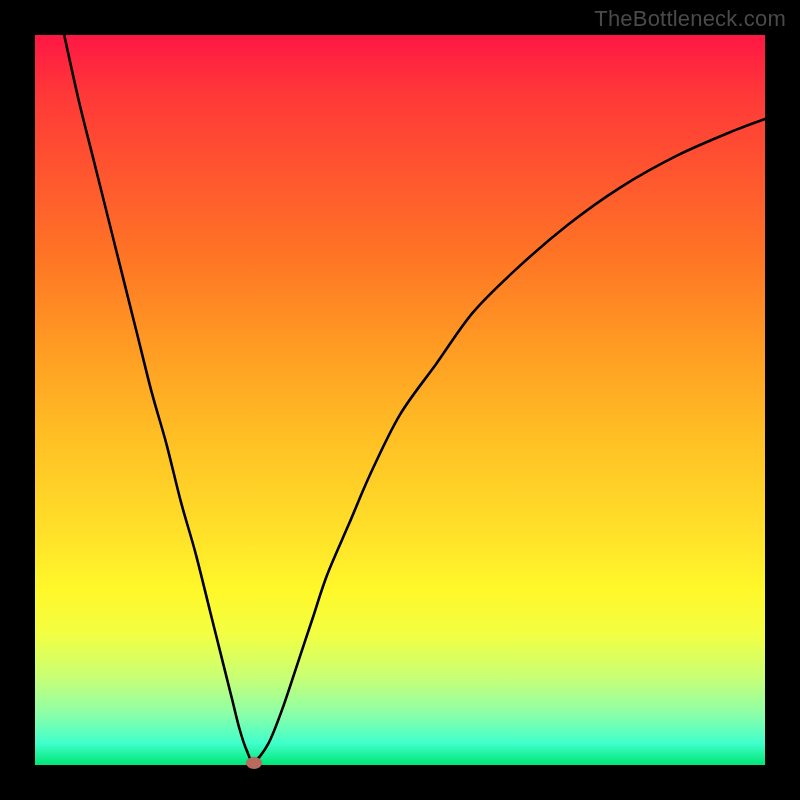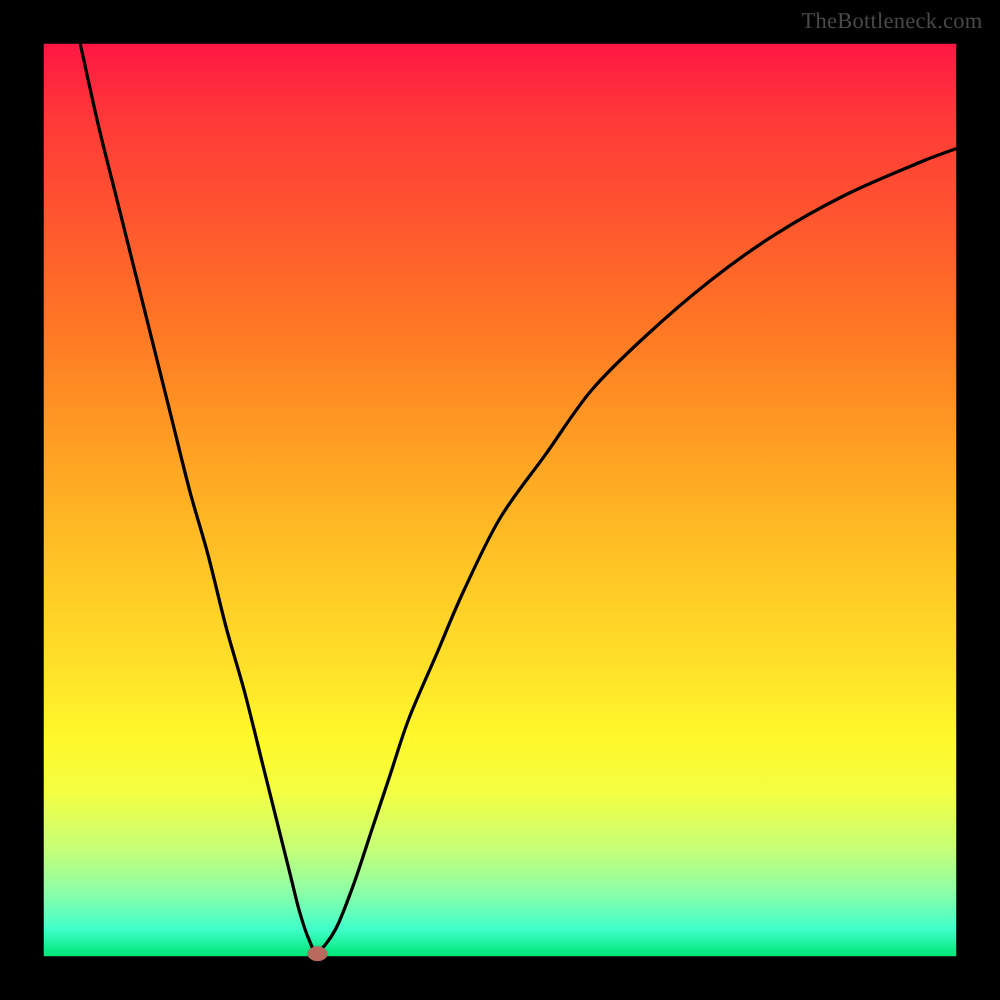--- a/index.html
+++ b/index.html
@@ -7,22 +7,22 @@
   .container {
     position: relative;
     width: 800px;
     height: 800px;
     background: #000;
   }
   .watermark {
     position: absolute;
     top: 6px;
     right: 14px;
-    font-family: Liberation Serif, serif;
-    font-size: 18px;
+    font-family: Liberation Sans, sans-serif;
+    font-size: 22px;
     font-weight: 500;
     color: #4a4a4a;
     z-index: 10;
     letter-spacing: 0.2px;
   }
   .plot-area {
     position: absolute;
     left: 35px;
     top: 35px;
     width: 730px;

